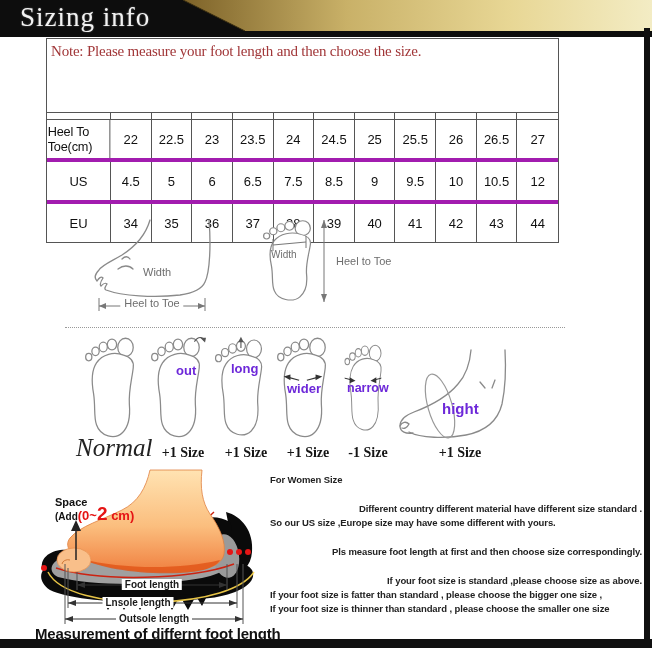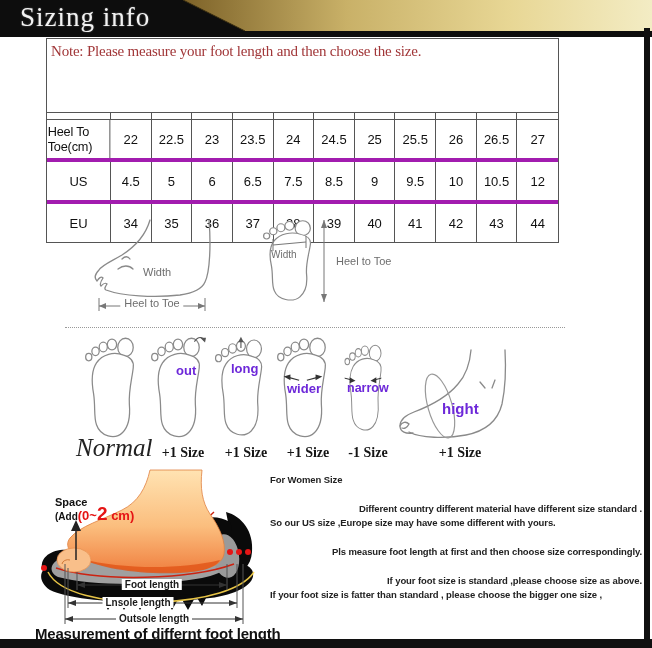--- a/index.html
+++ b/index.html
@@ -307,17 +307,18 @@
 
   <div class="abs caption">Measurement of differnt foot length</div>
 
   <div class="abs info">
     <div>For Women Size</div>
     <div class="gap">Different country different material have different size standard .</div>
     <div>So our US size ,Europe size may have some different with yours.</div>
     <div class="gap">Pls measure foot length at first and then choose size correspondingly.</div>
     <div class="gap">If your foot size is standard ,please choose size as above.</div>
     <div>If your foot size is fatter than standard , please choose the bigger one size ,</div>
+    <div>If your foot size is thinner than standard , please choose the smaller one size</div>
   </div>
 
   <div class="abs right-bar"></div>
   <div class="abs bottom-bar"></div>
 </div>
 
 </body></html>

